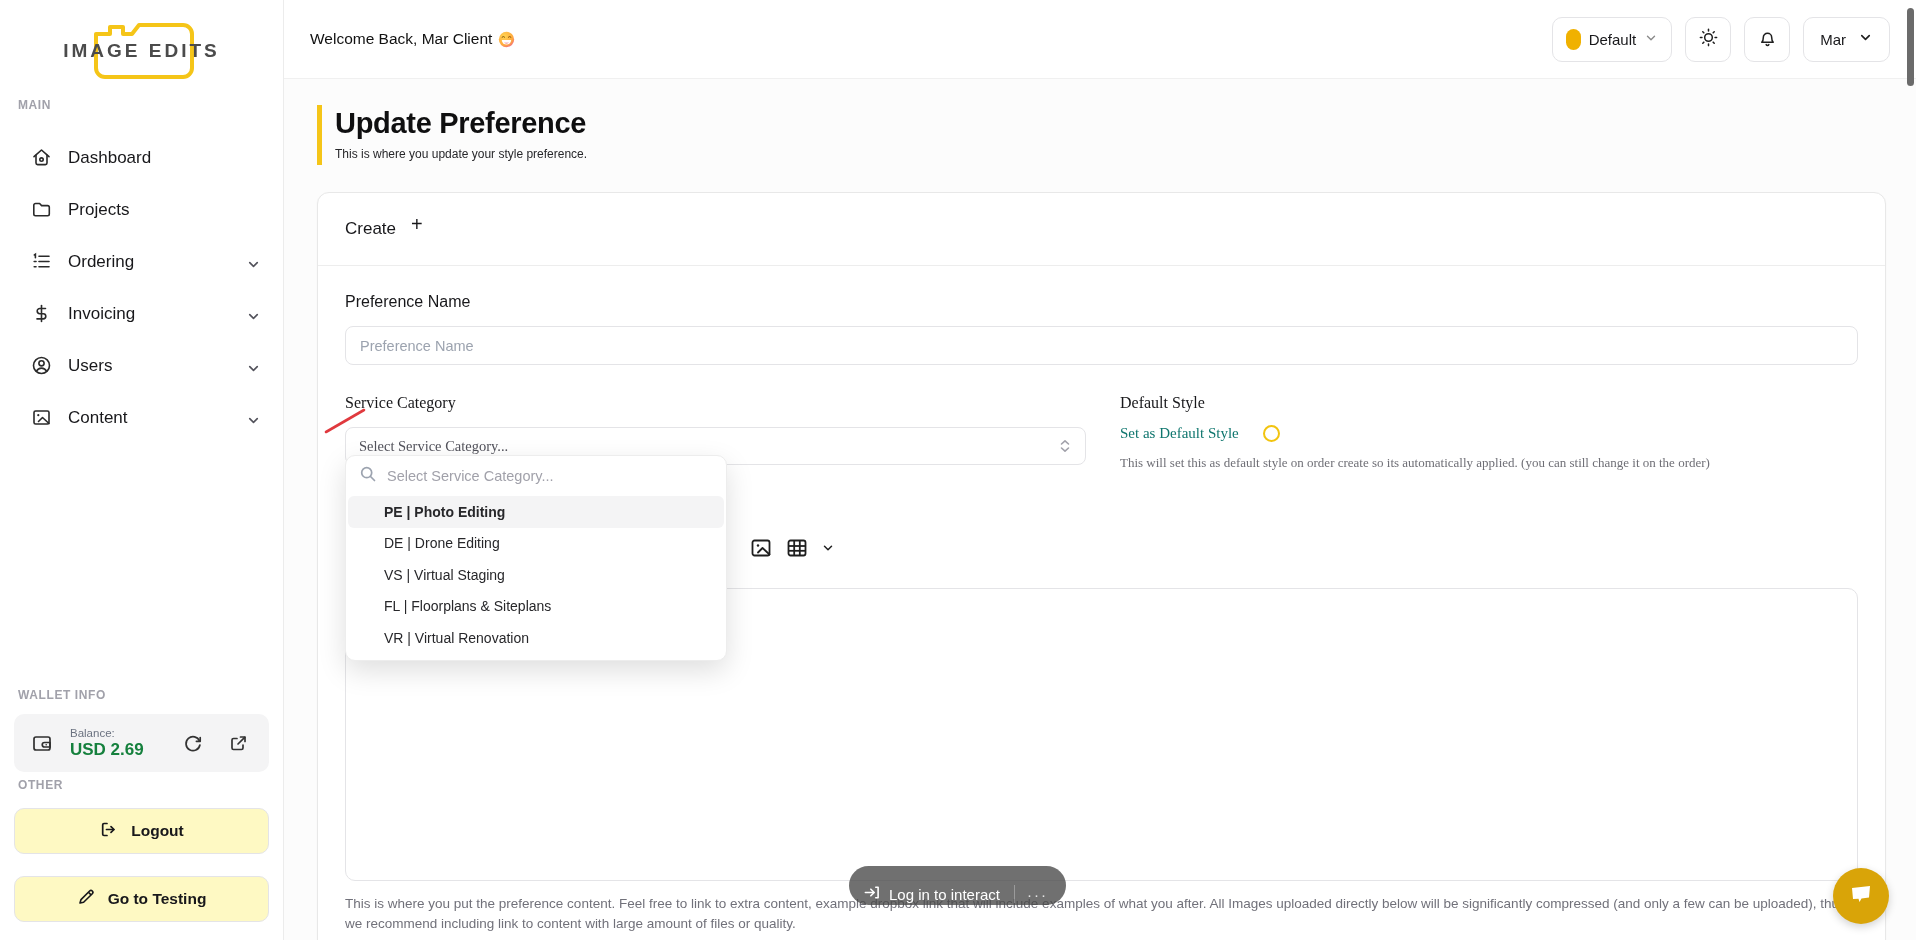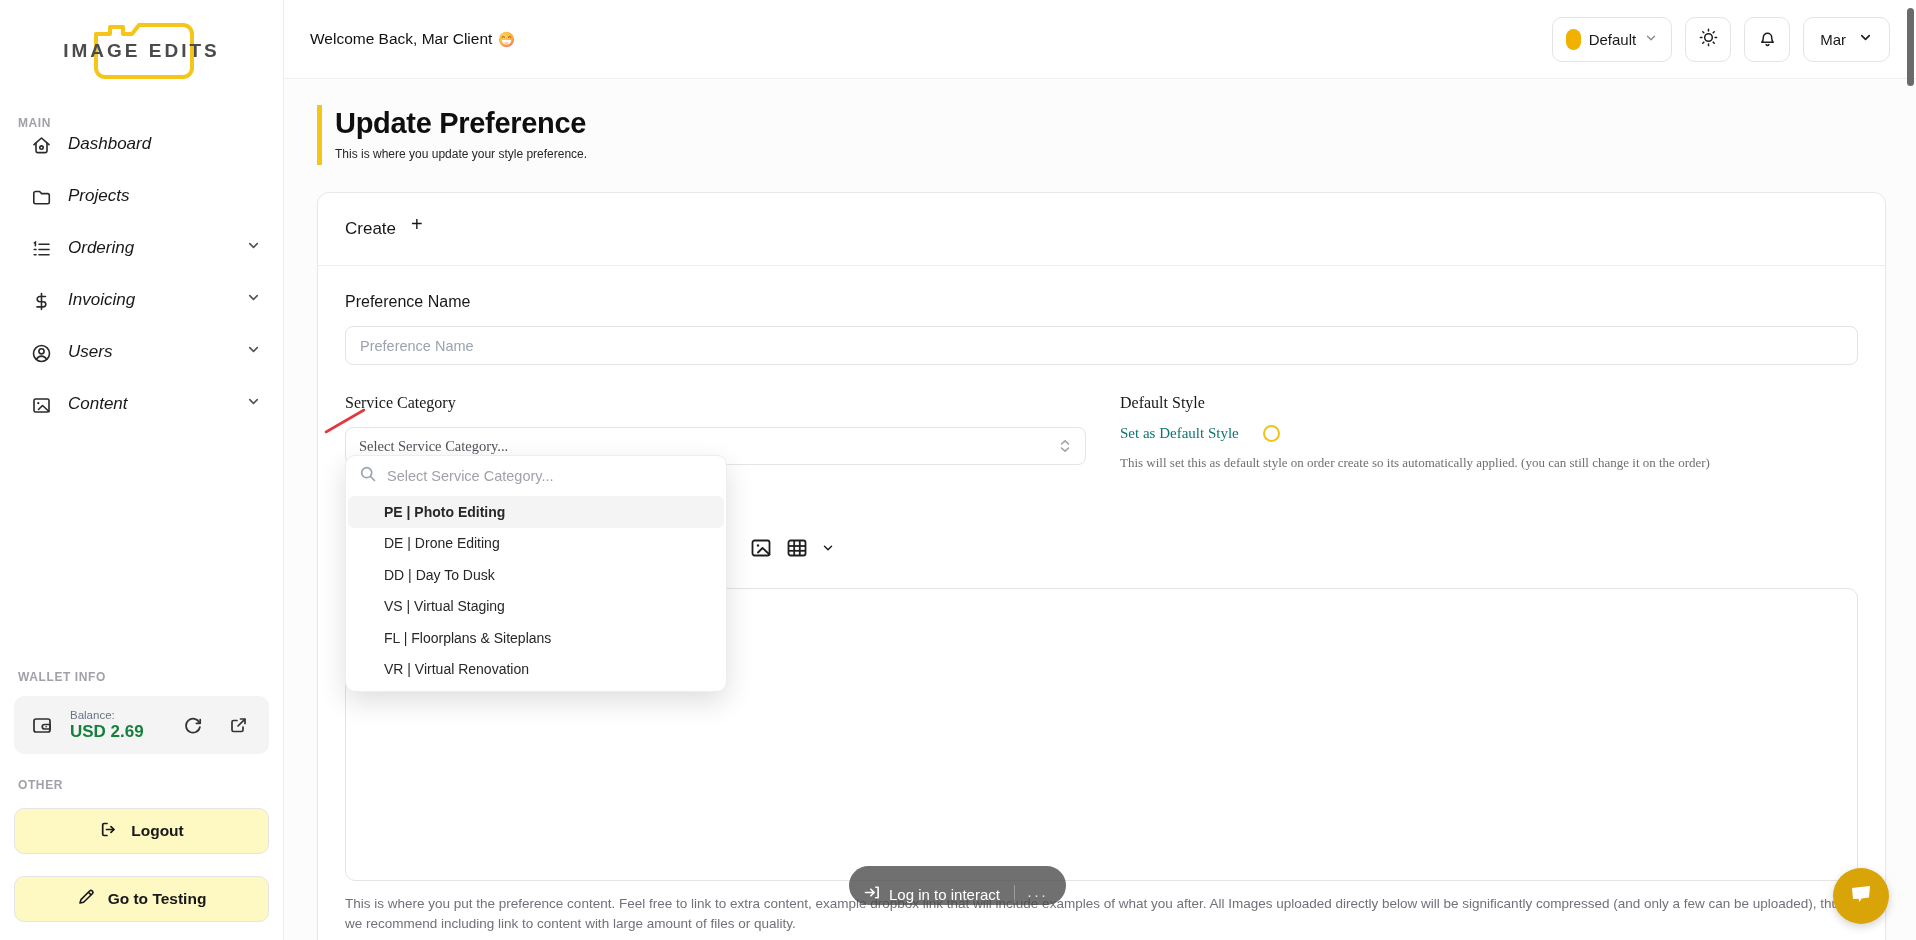--- a/index.html
+++ b/index.html
@@ -7,24 +7,24 @@
               font-family:"Liberation Sans", sans-serif; color:#18181b; }
 
   
   .sidebar { position:fixed; left:0; top:0; width:284px; height:940px; background:#fff;
              border-right:1px solid #ececec; display:flex; flex-direction:column; z-index:10; }
   .logo-wrap { padding:14px 0 6px 0; display:flex; justify-content:center; }
   .logo { position:relative; width:180px; height:72px; }
   .logo svg { position:absolute; inset:0; }
   .logo-text { position:absolute; left:0; right:0; top:26px; text-align:center;
                font-size:19px; font-weight:700; letter-spacing:3px; color:#4b4b4b; }
-  .sec-label { margin:24px 0 4px 18px; font-size:12px; font-weight:700; letter-spacing:.6px; color:#a1a1aa; }
+  .sec-label { margin:6px 0 4px 18px; font-size:12px; font-weight:700; letter-spacing:.6px; color:#a1a1aa; }
   .nav { padding:0 10px; }
-  .nav-item { display:flex; align-items:flex-start; height:52px; padding:0 12px 0 20px;
-              border-radius:8px; cursor:pointer;font-style:italic; }
+  .nav-item { display:flex; align-items:flex-end; height:52px; padding:0 12px 0 20px;
+              border-radius:8px; cursor:pointer; }
   .nav-item .nicon { width:22px; height:22px; display:flex; align-items:center; justify-content:center; color:#2a2a2a; }
   .nav-item .nlabel { margin-left:16px; font-size:17px; color:#18181b; }
   .nav-item .nchev { margin-left:auto; color:#52525b; display:flex; }
   .spacer { flex:1; }
   .wallet-card { margin:8px 14px 0 14px; background:#f4f4f5; border-radius:10px; height:58px;
                  display:flex; align-items:center; padding:0 16px; }
   .wallet-card .wicon { color:#2f2f2f; display:flex; }
   .wallet-bal { margin-left:16px; }
   .wallet-bal .blabel { font-size:11.5px; color:#6b7280; }
   .wallet-bal .bvalue { font-size:17px; font-weight:700; color:#15803d; margin-top:1px; }
@@ -400,21 +400,20 @@
           <span>
             <svg width="18" height="18" viewBox="0 0 18 18" fill="none" stroke="#9ca3af" stroke-width="1.7" stroke-linecap="round">
                 <circle cx="7.7" cy="7.7" r="5"></circle>
                 <path d="M11.5 11.5 L15.5 15.5"></path>
               </svg>
           </span>
           <span class="dsph">Select Service Category...</span>
         </div>
         <div class="dd-opt active">PE | Photo Editing</div>
         <div class="dd-opt">DE | Drone Editing</div>
-        <div class="dd-opt">DD | Day To Dusk</div>
         <div class="dd-opt">VS | Virtual Staging</div>
         <div class="dd-opt">FL | Floorplans &amp; Siteplans</div>
         <div class="dd-opt">VR | Virtual Renovation</div>
       </div>
     </div>
   </section>
 </div>
 
 <div class="login-pill">
   <span>

